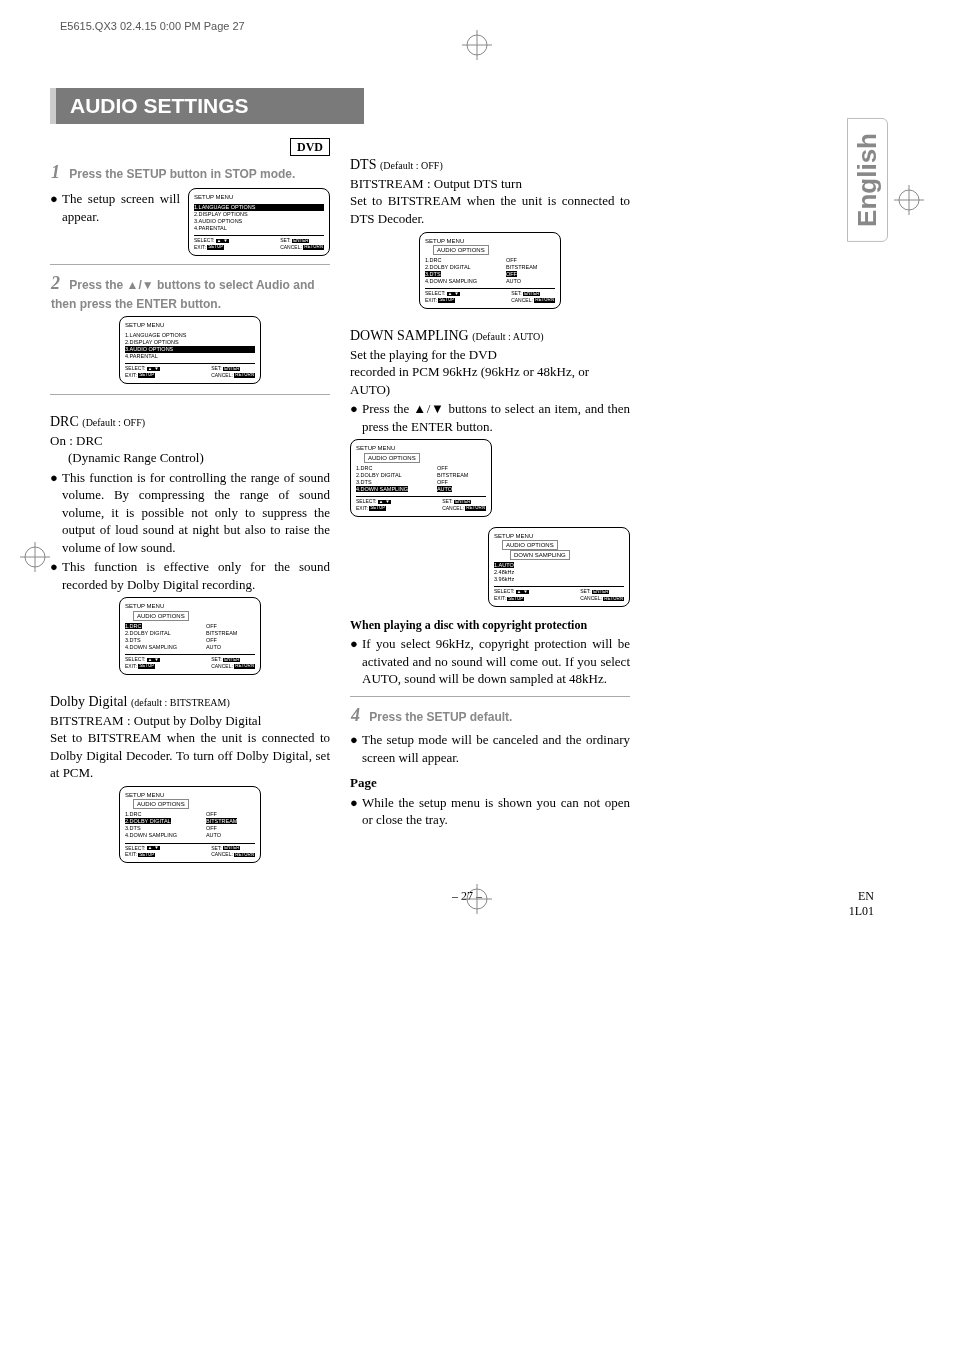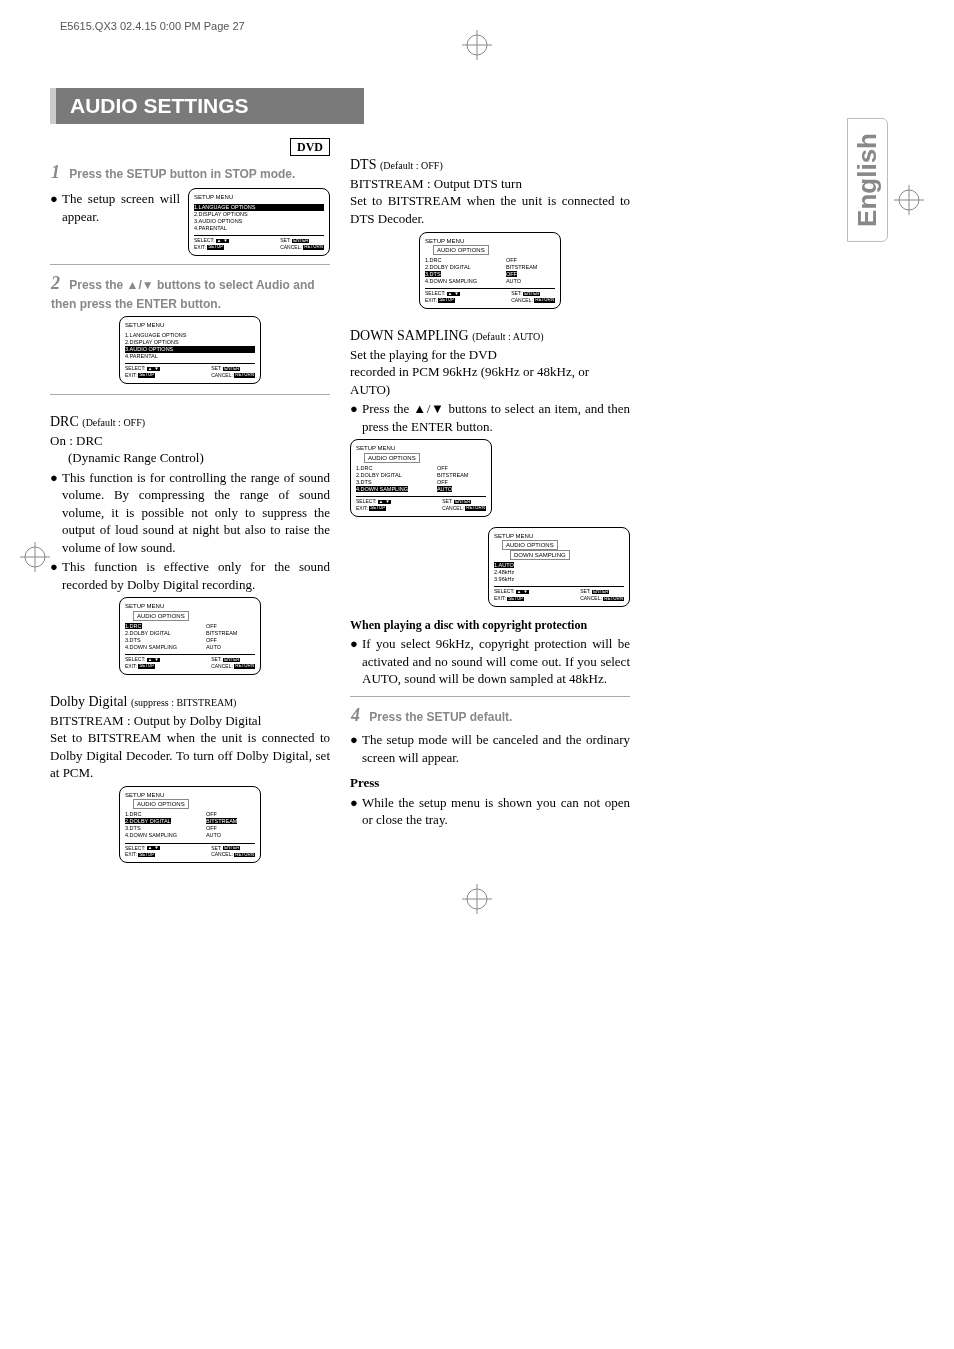--- a/index.html
+++ b/index.html
@@ -265,21 +265,21 @@
                   <td>AUTO</td>
                 </tr>
           </tbody>
             </table>
           <div class="ft">
             <span><span>SELECT:</span> <span class="kboxinv">▲</span><span class="kboxinv">▼</span><br><span>EXIT:</span> <span class="kboxinv">SETUP</span></span>
             <span><span>SET:</span> <span class="kboxinv">ENTER</span><br><span>CANCEL:</span> <span class="kboxinv">RETURN</span></span>
           </div>
         </div>
 
-        <div class="section-head"><span>Dolby Digital </span><span class="small-note">(suppress : BITSTREAM)</span></div>
+        <div class="section-head"><span>Dolby Digital </span><span class="small-note">(default : BITSTREAM)</span></div>
         <div>BITSTREAM : Output by Dolby Digital</div>
         <div class="just">Set to BITSTREAM when the unit is connected to Dolby Digital Decoder. To turn off Dolby Digital, set at PCM.</div>
 
         <div class="osd">
           <div class="osd-title">SETUP MENU</div>
           <div class="osd-sub">AUDIO OPTIONS</div>
           <table>
             <tbody>
                 <tr>
                   <td>1.DRC</td>
@@ -409,28 +409,33 @@
         <div class="hr"></div>
         <div class="step">
           <span class="step-num">4</span>
           <span class="step-text">Press the SETUP default.</span>
         </div>
         <div class="bullet-row">
             <span class="bullet-dot">●</span>
             <span class="bullet-txt just">The setup mode will be canceled and the ordinary screen will appear.</span>
           </div>
 
-        <div class="bold" style="margin-top:8px">Press</div>
+        <div class="bold" style="margin-top:8px">Page</div>
         <div class="bullet-row">
             <span class="bullet-dot">●</span>
             <span class="bullet-txt">While the setup menu is shown you can not open or close the tray.</span>
           </div>
       </div>
     </div>
 
+    <div class="footer">
+      <span></span>
+      <span class="center">– 27 –</span>
+      <span style="text-align:right"><span>EN</span><br><span>1L01</span></span>
+    </div>
   </div>
 
   <div class="crop crop-bottom">
       <svg width="30" height="30">
         <circle cx="15" cy="15" r="10" fill="none" stroke="#888"></circle>
         <line x1="15" y1="0" x2="15" y2="30" stroke="#888"></line>
         <line x1="0" y1="15" x2="30" y2="15" stroke="#888"></line>
       </svg>
     </div>
 </div>

